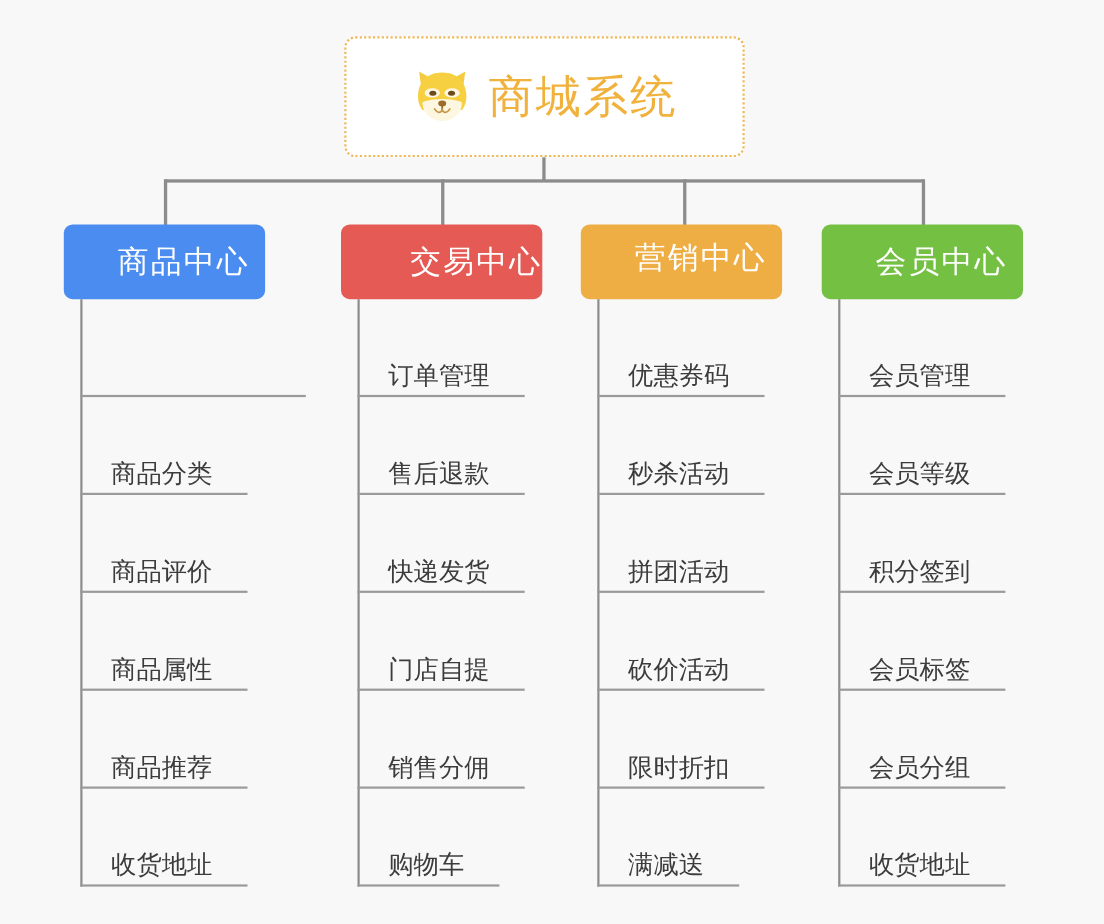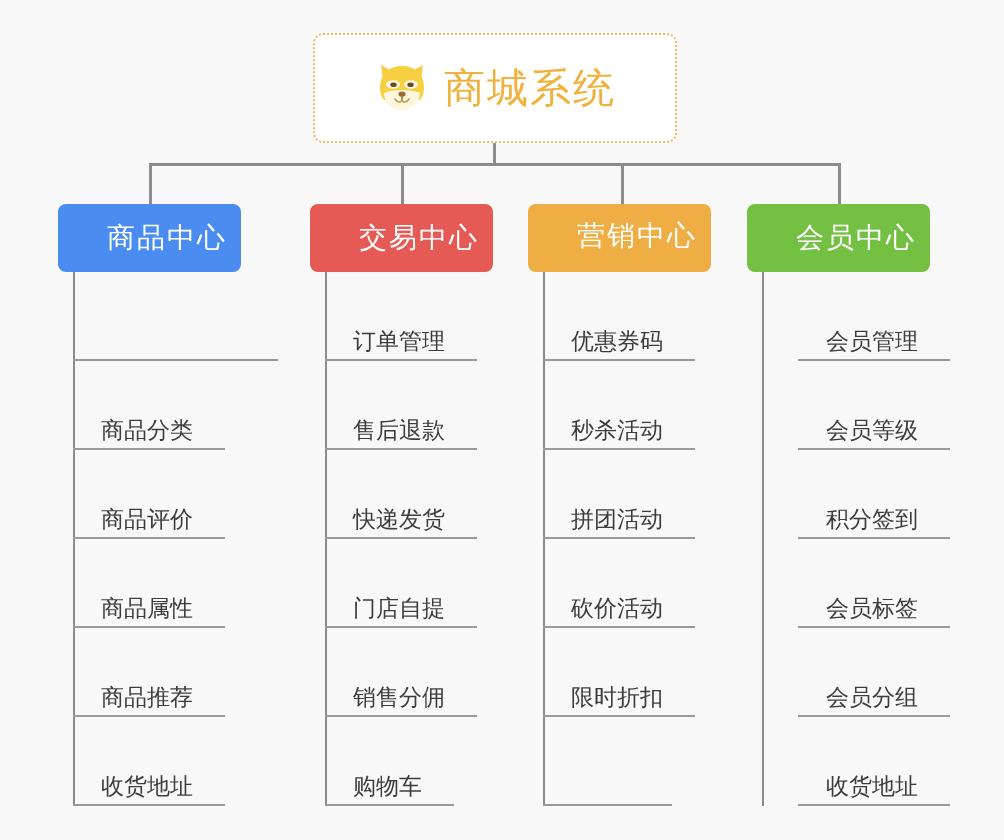--- a/index.html
+++ b/index.html
@@ -152,21 +152,21 @@
   <div class="conn conn-h" style="left:150px; top:163px; width:690px;"></div>
 
   <div class="conn conn-v" style="left:149px; top:163px; height:42px;"></div>
   <div class="conn conn-v" style="left:401px; top:163px; height:42px;"></div>
   <div class="conn conn-v" style="left:621px; top:163px; height:42px;"></div>
   <div class="conn conn-v" style="left:838px; top:163px; height:42px;"></div>
 
   <div class="branch" style="left:58px; width:183px; background:#4a8cf0;">
     <span class="branch-label">商品中心</span>
   </div>
-  <div class="branch" style="left:310px; width:183px; background:#e55a54;">
+  <div class="branch" style="left:310px; width:183px; background:#e55a54;justify-content:flex-end;">
     <span class="branch-label">交易中心</span>
   </div>
   <div class="branch" style="left:528px; width:183px; background:#eeae43;font-family:Liberation Mono, monospace;">
     <span class="branch-label">营销中心</span>
   </div>
   <div class="branch" style="left:747px; width:183px; background:#74c043;align-items:center;">
     <span class="branch-label">会员中心</span>
   </div>
 
   <div class="leaf-col" style="left:73px;">
@@ -240,25 +240,26 @@
     </div>
     <div class="leaf-item">
       <span class="leaf-label">砍价活动</span>
       <span class="leaf-underline" style="width:152px;"></span>
     </div>
     <div class="leaf-item">
       <span class="leaf-label">限时折扣</span>
       <span class="leaf-underline" style="width:152px;"></span>
     </div>
     <div class="leaf-item">
+      <span class="leaf-label">满减送</span>
       <span class="leaf-underline" style="width:129px;"></span>
     </div>
   </div>
 
-  <div class="leaf-col" style="left:762px;padding-left:36px;">
+  <div class="leaf-col" style="left:762px;">
     <div class="leaf-spine" style="height:534px;"></div>
     <div class="leaf-item">
       <span class="leaf-label">会员管理</span>
       <span class="leaf-underline" style="width:152px;"></span>
     </div>
     <div class="leaf-item">
       <span class="leaf-label">会员等级</span>
       <span class="leaf-underline" style="width:152px;"></span>
     </div>
     <div class="leaf-item">

